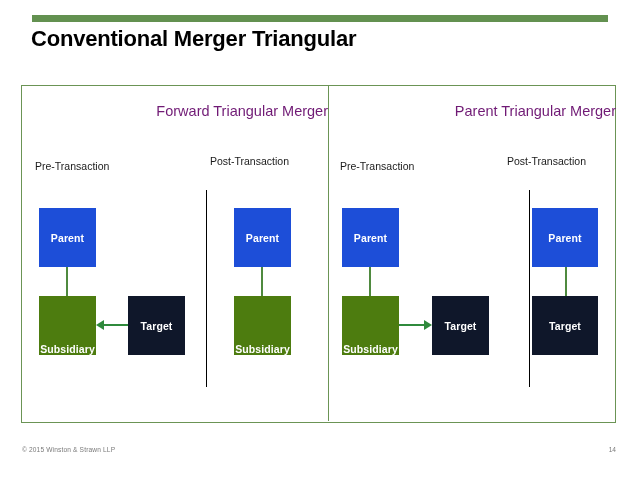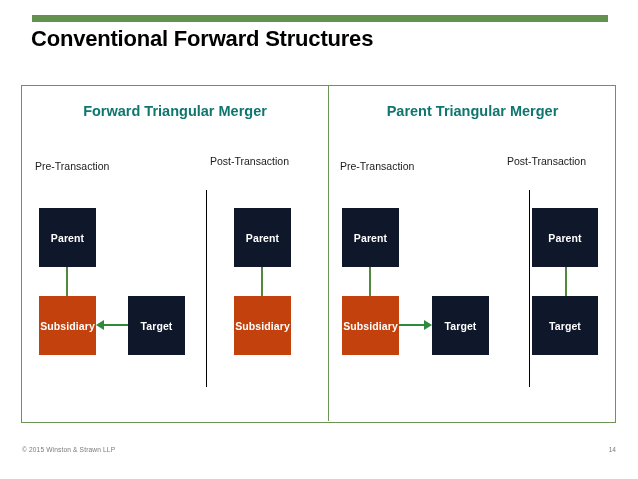--- a/index.html
+++ b/index.html
@@ -69,24 +69,24 @@
     height: 335px;
   }
   .panel.left  { left: 0px;   width: 306px; }
   .panel.right { left: 307px; width: 287px; }
 
   .panel-title {
     position: absolute;
     top: 17px;
     left: 0;
     width: 100%;
-    text-align: center;
+    text-align: right;
     font-size: 14.5px;
-    color: #0f766e;
-    font-weight: bold;
+    color: #701a75;
+    font-weight: normal;
     white-space: nowrap;
   }
 
   
   .inner-sep {
     position: absolute;
     width: 1px;
     background: #000000;
     top: 104px;
     height: 197px;
@@ -110,22 +110,22 @@
     display: flex;
     align-items: center;
     justify-content: center;
     color: #ffffff;
     font-size: 10.5px;
     font-weight: bold;
     letter-spacing: 0.1px;
     box-sizing: border-box;
     text-align: center;
   }
-  .node.green  { background: #0f172a; }
-  .node.blue   { background: #c2410c; }
+  .node.green  { background: #1d4ed8; }
+  .node.blue   { background: #4d7c0f; align-items: flex-end; }
   .node.orange { background: #0f172a; }
 
   
   .v-connector {
     position: absolute;
     width: 1.6px;
     background: #4f8a3f;
   }
   .arrow-wrap {
     position: absolute;
@@ -167,21 +167,21 @@
     white-space: nowrap;
   }
 </style>
 </head>
 <body>
 
 <div id="slide">
 
   <div id="accent-bar"></div>
 
-  <div id="slide-title">Conventional Forward Structures</div>
+  <div id="slide-title">Conventional Merger Triangular</div>
 
   <div id="content-frame">
 
     <div id="panel-divider"></div>
 
     <div class="panel left">
 
       <div class="panel-title">Forward Triangular Merger</div>
 
       <div class="inner-sep"></div>

